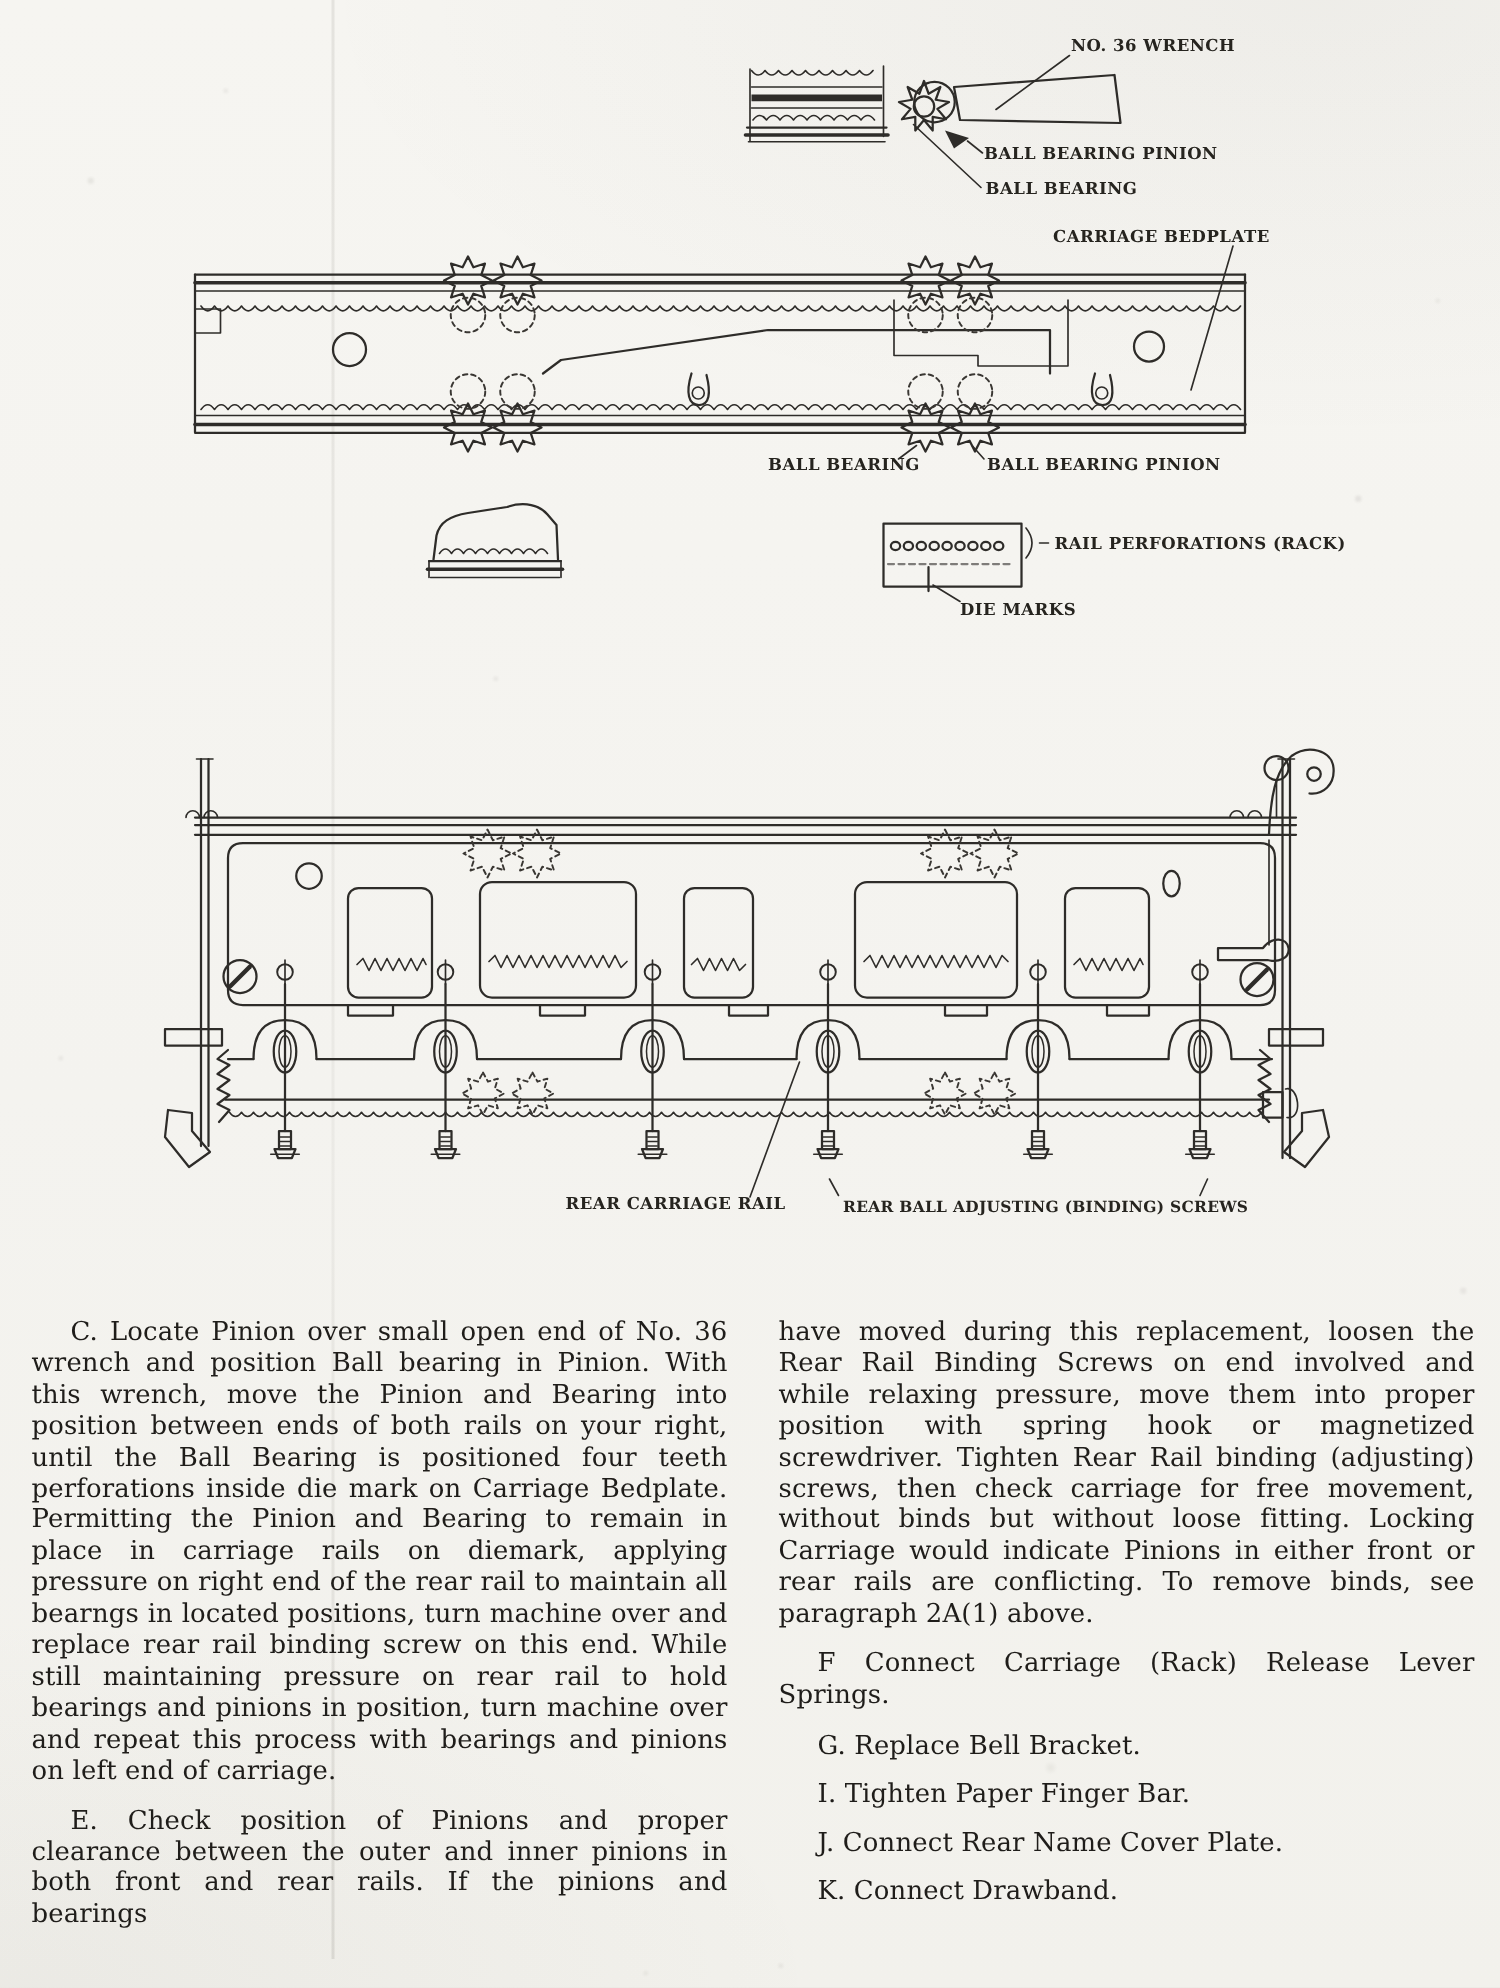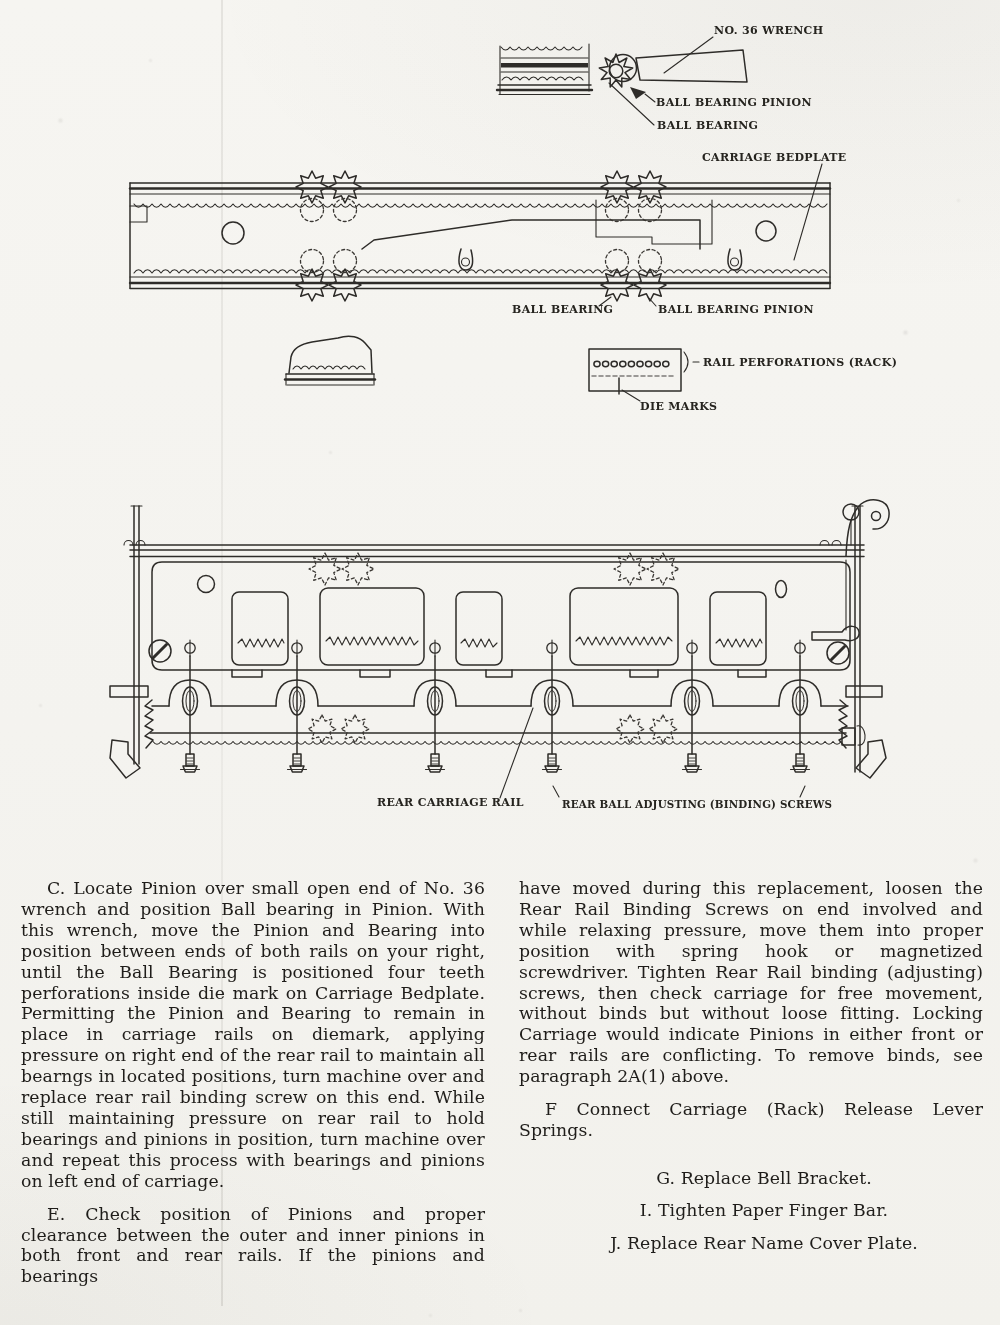--- a/index.html
+++ b/index.html
@@ -42,22 +42,22 @@
     fill:#26241f;letter-spacing:.35px;
   }
   text.fig-label.small{font-size:10.3px;letter-spacing:.2px}
   .cols{
     position:absolute;top:878px;left:21px;width:962px;
     display:flex;gap:34px;color:#1f1d1a;
   }
   .col{width:464px;font-size:17.3px;line-height:20.9px;text-align:justify;letter-spacing:.1px}
   .col p{margin:0 0 12px 0;text-indent:26px}
   .col p.cont{text-indent:0}
-  .col p.fpara{margin-bottom:27px}
-  .col p.item{margin:0 0 11.5px 0;text-indent:26px;text-align:center}
+  .col p.fpara{margin-bottom:13px}
+  .col p.item{margin:0 0 11.5px 0;text-indent:26px;text-align:left}
 </style>
 </head>
 <body>
 
 <div class="page">
   <div class="fold"></div>
   <div class="specks"></div>
 
   <svg class="figs" width="1000" height="868" viewBox="0 0 1000 868">
     <defs>
@@ -288,16 +288,17 @@
   <div class="cols">
     <div class="col">
       <p>C. Locate Pinion over small open end of No. 36 wrench and position Ball bearing in Pinion. With this wrench, move the Pinion and Bearing into position between ends of both rails on your right, until the Ball Bearing is positioned four teeth perforations inside die mark on Carriage Bedplate. Permitting the Pinion and Bearing to remain in place in carriage rails on diemark, applying pressure on right end of the rear rail to maintain all bearngs in located positions, turn machine over and replace rear rail binding screw on this end. While still maintaining pressure on rear rail to hold bearings and pinions in position, turn machine over and repeat this process with bearings and pinions on left end of carriage.</p>
       <p>E. Check position of Pinions and proper clearance between the outer and inner pinions in both front and rear rails. If the pinions and bearings</p>
     </div>
     <div class="col">
       <p class="cont">have moved during this replacement, loosen the Rear Rail Binding Screws on end involved and while relaxing pressure, move them into proper position with spring hook or magnetized screwdriver. Tighten Rear Rail binding (adjusting) screws, then check carriage for free movement, without binds but without loose fitting. Locking Carriage would indicate Pinions in either front or rear rails are conflicting. To remove binds, see paragraph 2A(1) above.</p>
       <p class="fpara">F Connect Carriage (Rack) Release Lever Springs.</p>
       <p class="item">G. Replace Bell Bracket.</p>
       <p class="item">I. Tighten Paper Finger Bar.</p>
-      <p class="item">J. Replace Rear Name Cover Plate.</p>
+      <p class="item">J. Connect Rear Name Cover Plate.</p>
+      <p class="item">K. Connect Drawband.</p>
     </div>
   </div>
 </div>
 
 </body></html>

